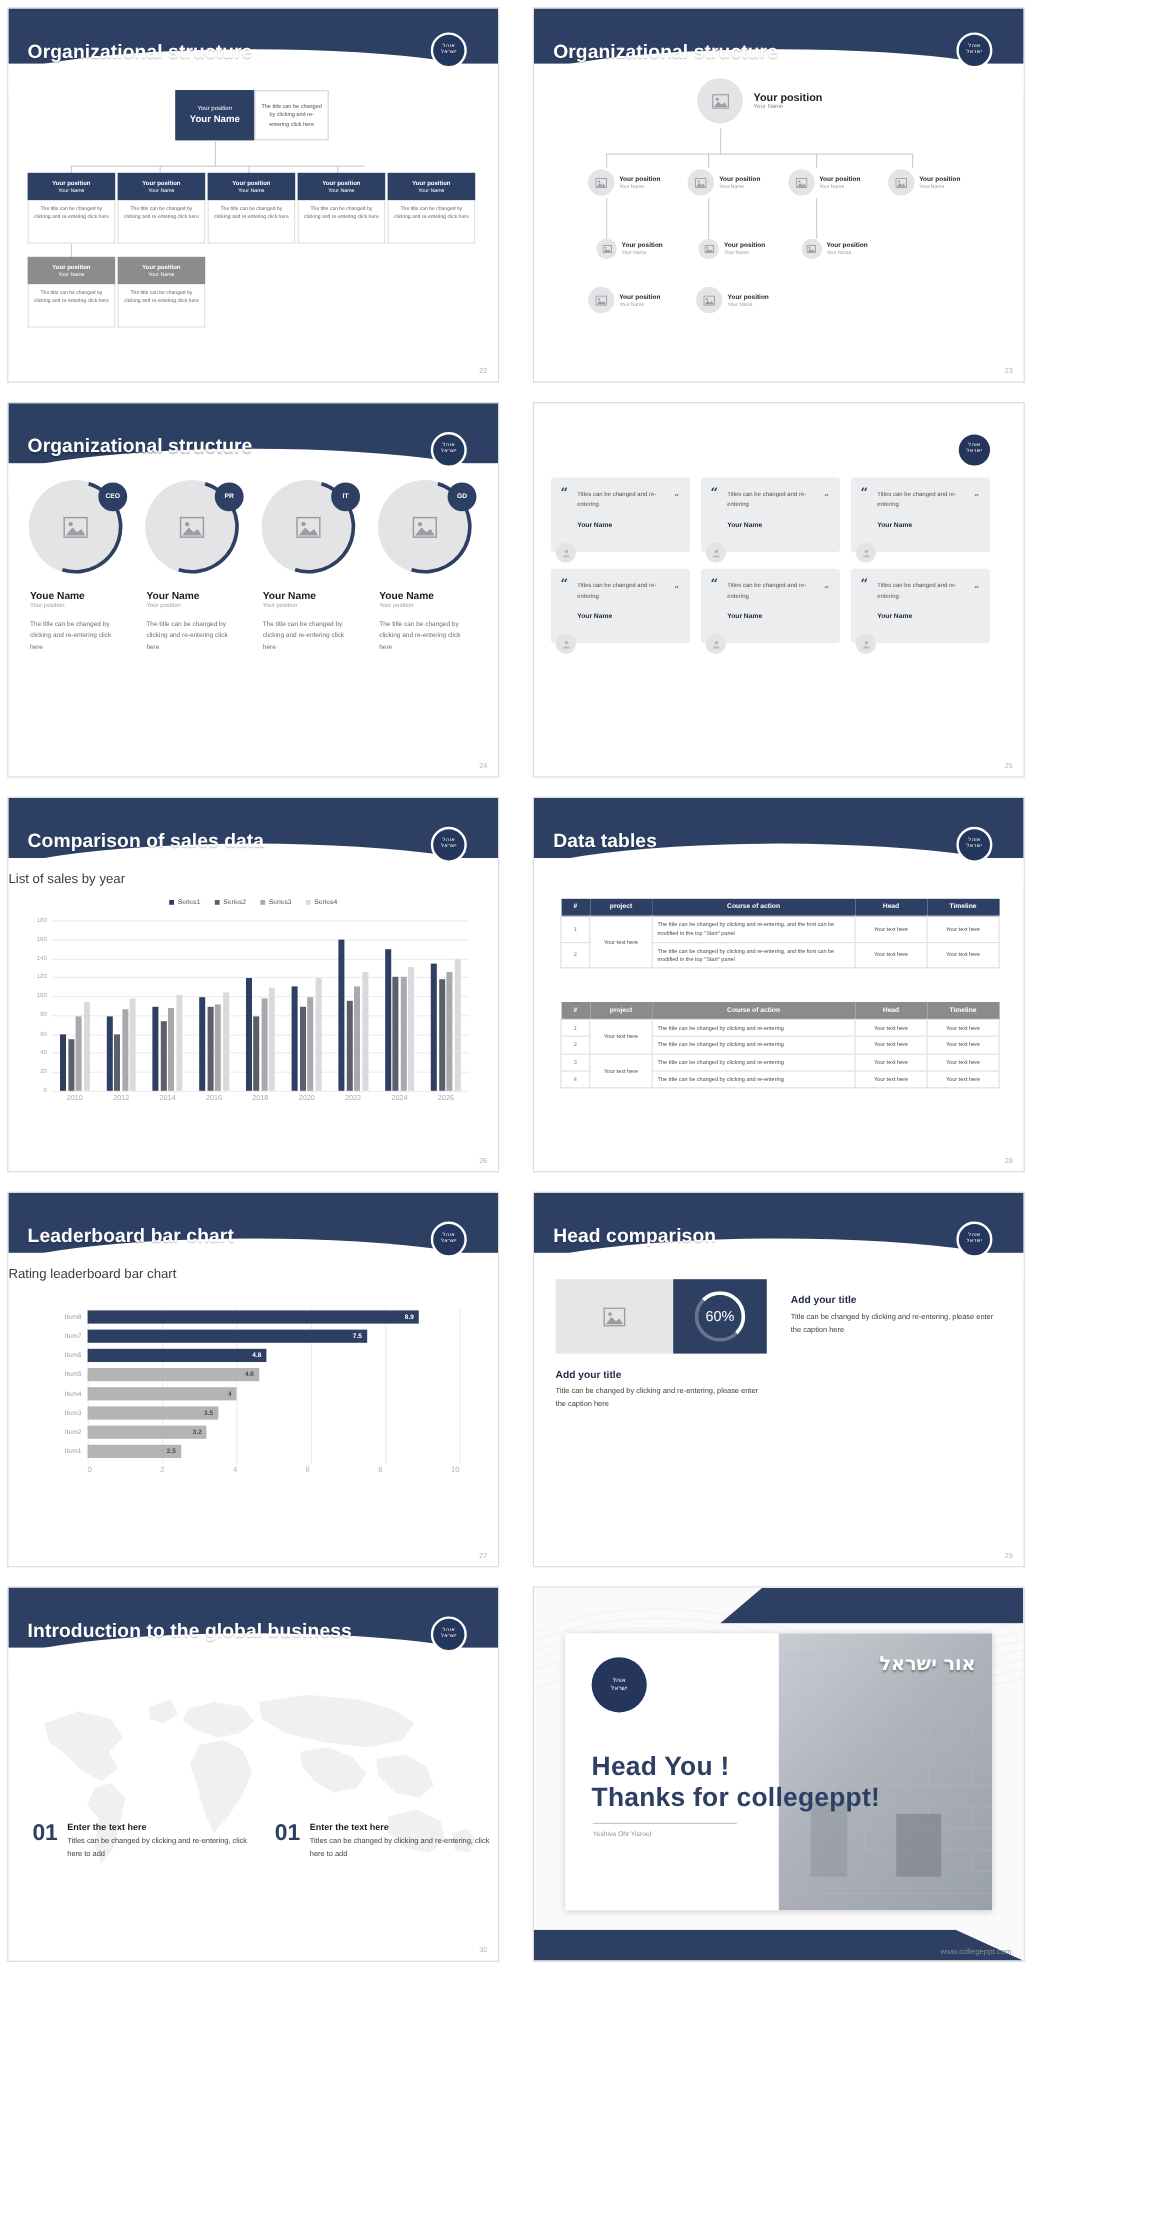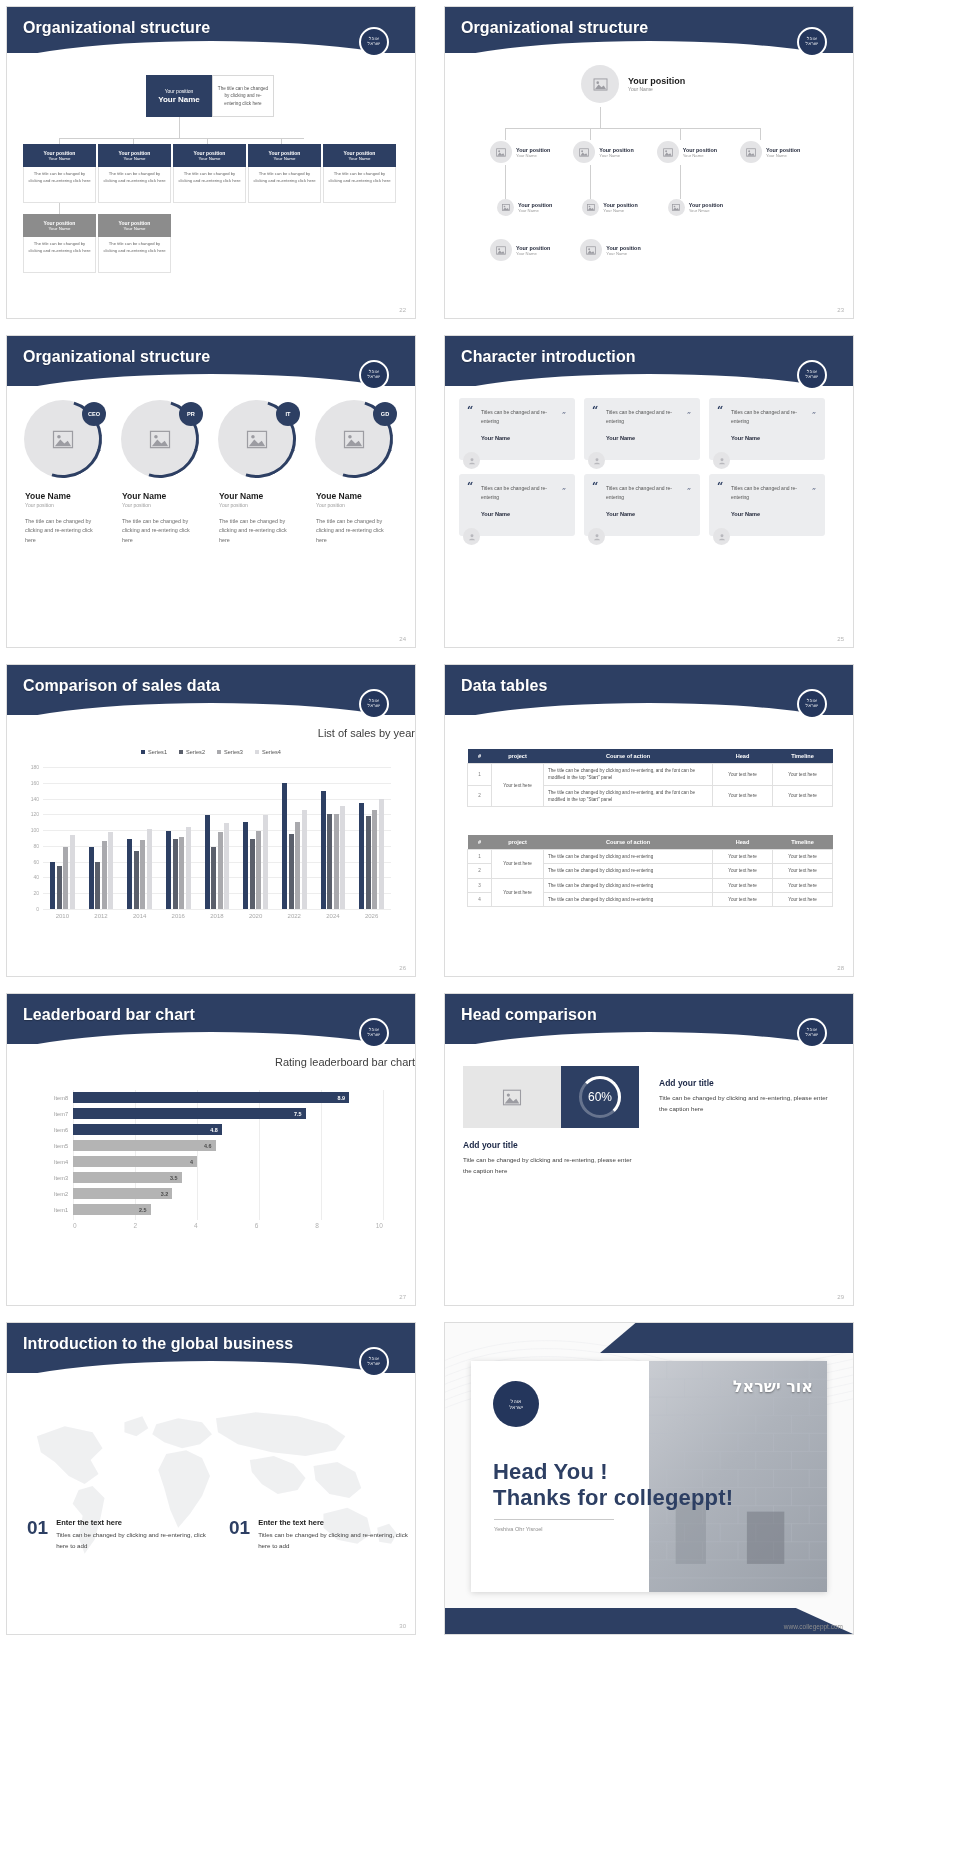--- a/index.html
+++ b/index.html
@@ -33,20 +33,21 @@
   .hdr::after {
     content: ""; position: absolute; left: -6%; bottom: -22px;
     width: 112%; height: 34px; background: #fff;
     border-radius: 50% 50% 0 0 / 100% 100% 0 0;
   }
   .hdr-title {
     position: relative; z-index: 3;
     color: #fff; font-size: 15px; font-weight: bold;
     padding: 12px 0 0 16px; letter-spacing: .1px;
     text-shadow: 0 1px 1px rgba(0,0,0,.25);
+    margin-top: 16px;
   }
   .hdr-title.big { font-size: 16px; }
   
   .badge {
     position: absolute; right: 26px; top: 20px; z-index: 6;
     width: 30px; height: 30px; border-radius: 50%;
     background: #24365c; border: 2.5px solid #fff;
     display: flex; align-items: center; justify-content: center;
     flex-direction: column; line-height: 1;
   }
@@ -144,21 +145,21 @@
   }
   .p25-q.close { left: auto; right: 9px; top: 13px; font-size: 7px; color: #6b7591; }
   .p25-tx { font-size: 5px; color: #545454; line-height: 1.75; }
   .p25-nm { font-size: 5.6px; font-weight: bold; color: #22283a; margin-top: 9px; }
   .p25-avt {
     position: absolute; left: 4px; bottom: -9px;
     width: 17px; height: 17px; border-radius: 50%; background: #e4e4e6;
     display: flex; align-items: center; justify-content: center;
   }
   
-  .ch-title { position: absolute; top: 62px; width: 100%; text-align: right;
+  .ch-title { position: absolute; top: 62px; width: 100%; text-align: left;
     font-size: 11px; color: #3d3d3d; }
   .ch-legend { position: absolute; top: 84px; width: 100%;
     display: flex; justify-content: center; gap: 12px; }
   .ch-legend .li { display: flex; align-items: center; gap: 3px;
     font-size: 5.6px; color: #555; }
   .ch-legend .sw { width: 4px; height: 4px; }
   .plot { position: absolute; left: 36px; top: 102px; width: 348px; height: 142px; }
   .yax { position: absolute; left: -26px; top: 0; width: 22px; height: 100%; }
   .ytick { position: absolute; right: 0; font-size: 5px; color: #a9a9a9;
     transform: translateY(-50%); }
@@ -578,23 +579,20 @@
         </div>
         <div class="p24-nm">Youe Name</div>
         <div class="p24-po">Your position</div>
         <div class="p24-tx">The title can be changed by clicking and re-entering click here</div>
       </div>
     </div>
     <div class="pagenum">24</div>
   </div>
 
   <div class="slide">
-    <div class="hdr tall">
-      <div class="hdr-title big">Character introduction</div>
-    </div>
     <div class="badge" style="top:24px;">
       <span class="b1">אוהל</span>
       <span class="b2">ישראל</span>
     </div>
     <div class="p25">
       <div class="p25-card">
         <div class="p25-bubble">
           <span class="p25-q">“</span>
           <span class="p25-q close">”</span>
           <div class="p25-tx">Titles can be changed and re-entering</div>

